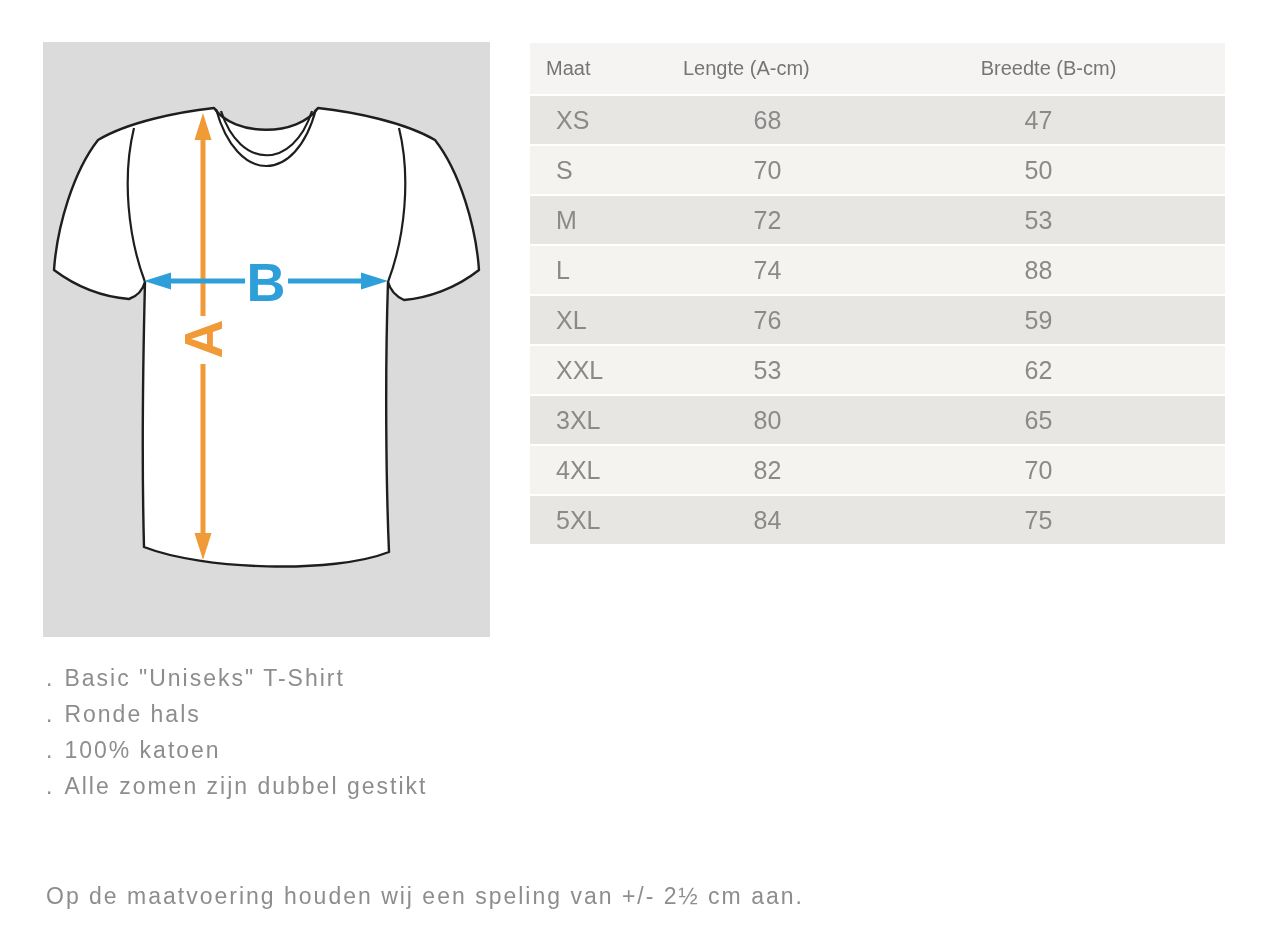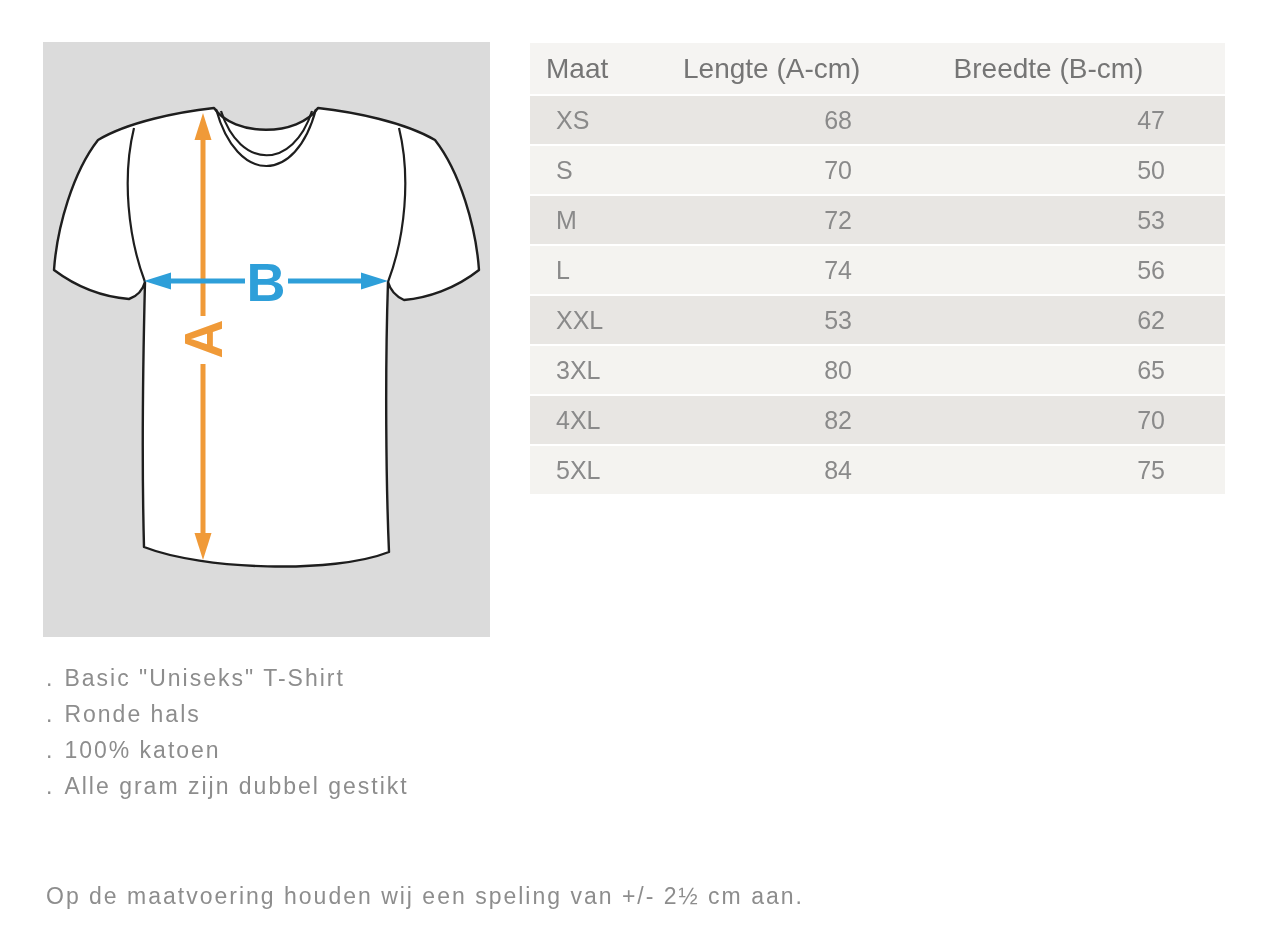--- a/index.html
+++ b/index.html
@@ -33,38 +33,38 @@
     left: 530px;
     top: 43px;
     width: 695px;
     border-collapse: collapse;
     table-layout: fixed;
   }
   .size-table th {
     height: 52px;
     background: #f5f4f2;
     color: #757575;
-    font-size: 28px;
+    font-size: 20px;
     font-weight: normal;
     border-bottom: 2px solid #ffffff;
     white-space: nowrap;
   }
   .size-table td {
     height: 50px;
     color: #8a8a8a;
     font-size: 25px;
     border-bottom: 2px solid #ffffff;
     white-space: nowrap;
     margin-left: 44px;
   }
   .size-table tbody tr:nth-child(odd) td  { background: #e8e6e3; }
   .size-table tbody tr:nth-child(even) td { background: #f4f3f0; }
   .col-size   { text-align: left; padding-left: 26px; }
   th.col-size { padding-left: 16px; }
-  td.col-center { text-align: right; padding-right: 60px; }
+  td.col-center { text-align: center; padding-right: 60px; }
   th.col-center-a { text-align: left; padding-right: 20px; }
   th.col-center-b { text-align: center; padding-right: 40px; }
 
   
   .features {
     position: absolute;
     left: 46px;
     top: 660px;
     color: #8d8d8d;
     font-size: 23px;
@@ -156,21 +156,26 @@
           <td class="col-center">50</td>
         </tr>
         <tr>
           <td class="col-size">M</td>
           <td class="col-center">72</td>
           <td class="col-center">53</td>
         </tr>
         <tr>
           <td class="col-size">L</td>
           <td class="col-center">74</td>
-          <td class="col-center">56</td>
+          <td class="col-center">88</td>
+        </tr>
+        <tr>
+          <td class="col-size">XL</td>
+          <td class="col-center">76</td>
+          <td class="col-center">59</td>
         </tr>
         <tr>
           <td class="col-size">XXL</td>
           <td class="col-center">53</td>
           <td class="col-center">62</td>
         </tr>
         <tr>
           <td class="col-size">3XL</td>
           <td class="col-center">80</td>
           <td class="col-center">65</td>
@@ -185,18 +190,18 @@
           <td class="col-center">84</td>
           <td class="col-center">75</td>
         </tr>
       </tbody>
   </table>
 
   <div class="features">
       <div class="feature"><span class="bullet">.</span><span>Basic "Uniseks" T-Shirt</span></div>
       <div class="feature"><span class="bullet">.</span><span>Ronde hals</span></div>
       <div class="feature"><span class="bullet">.</span><span>100% katoen</span></div>
-      <div class="feature"><span class="bullet">.</span><span>Alle gram zijn dubbel gestikt</span></div>
+      <div class="feature"><span class="bullet">.</span><span>Alle zomen zijn dubbel gestikt</span></div>
     </div>
 
   <div class="note">Op de maatvoering houden wij een speling van +/- 2½ cm aan.</div>
 
 </div>
 
 </body></html>

